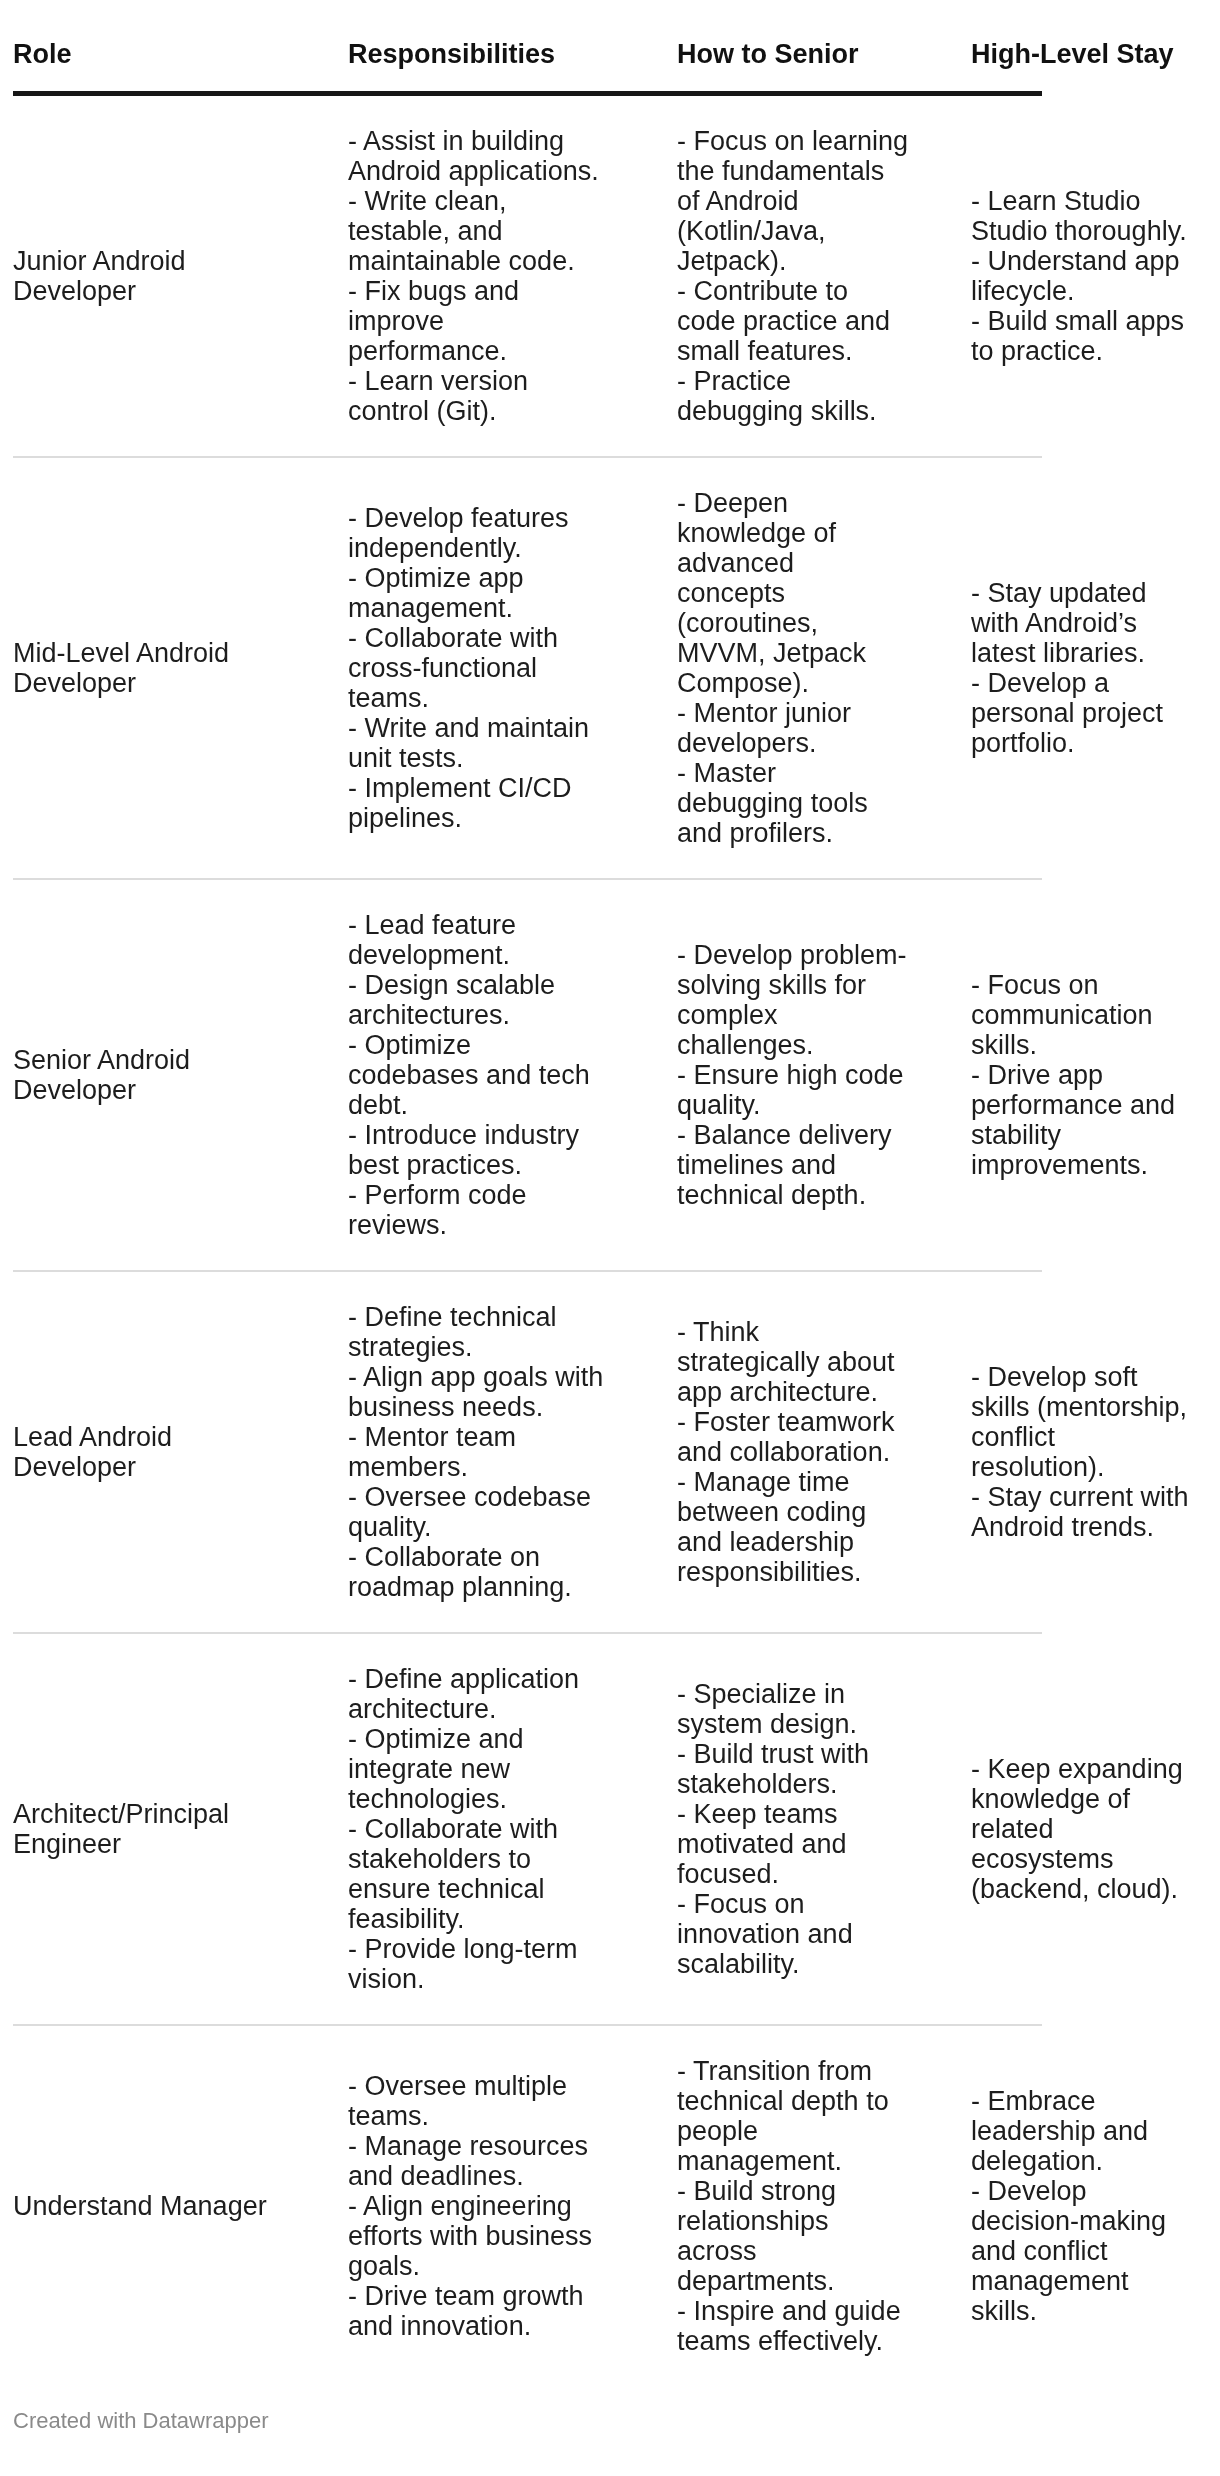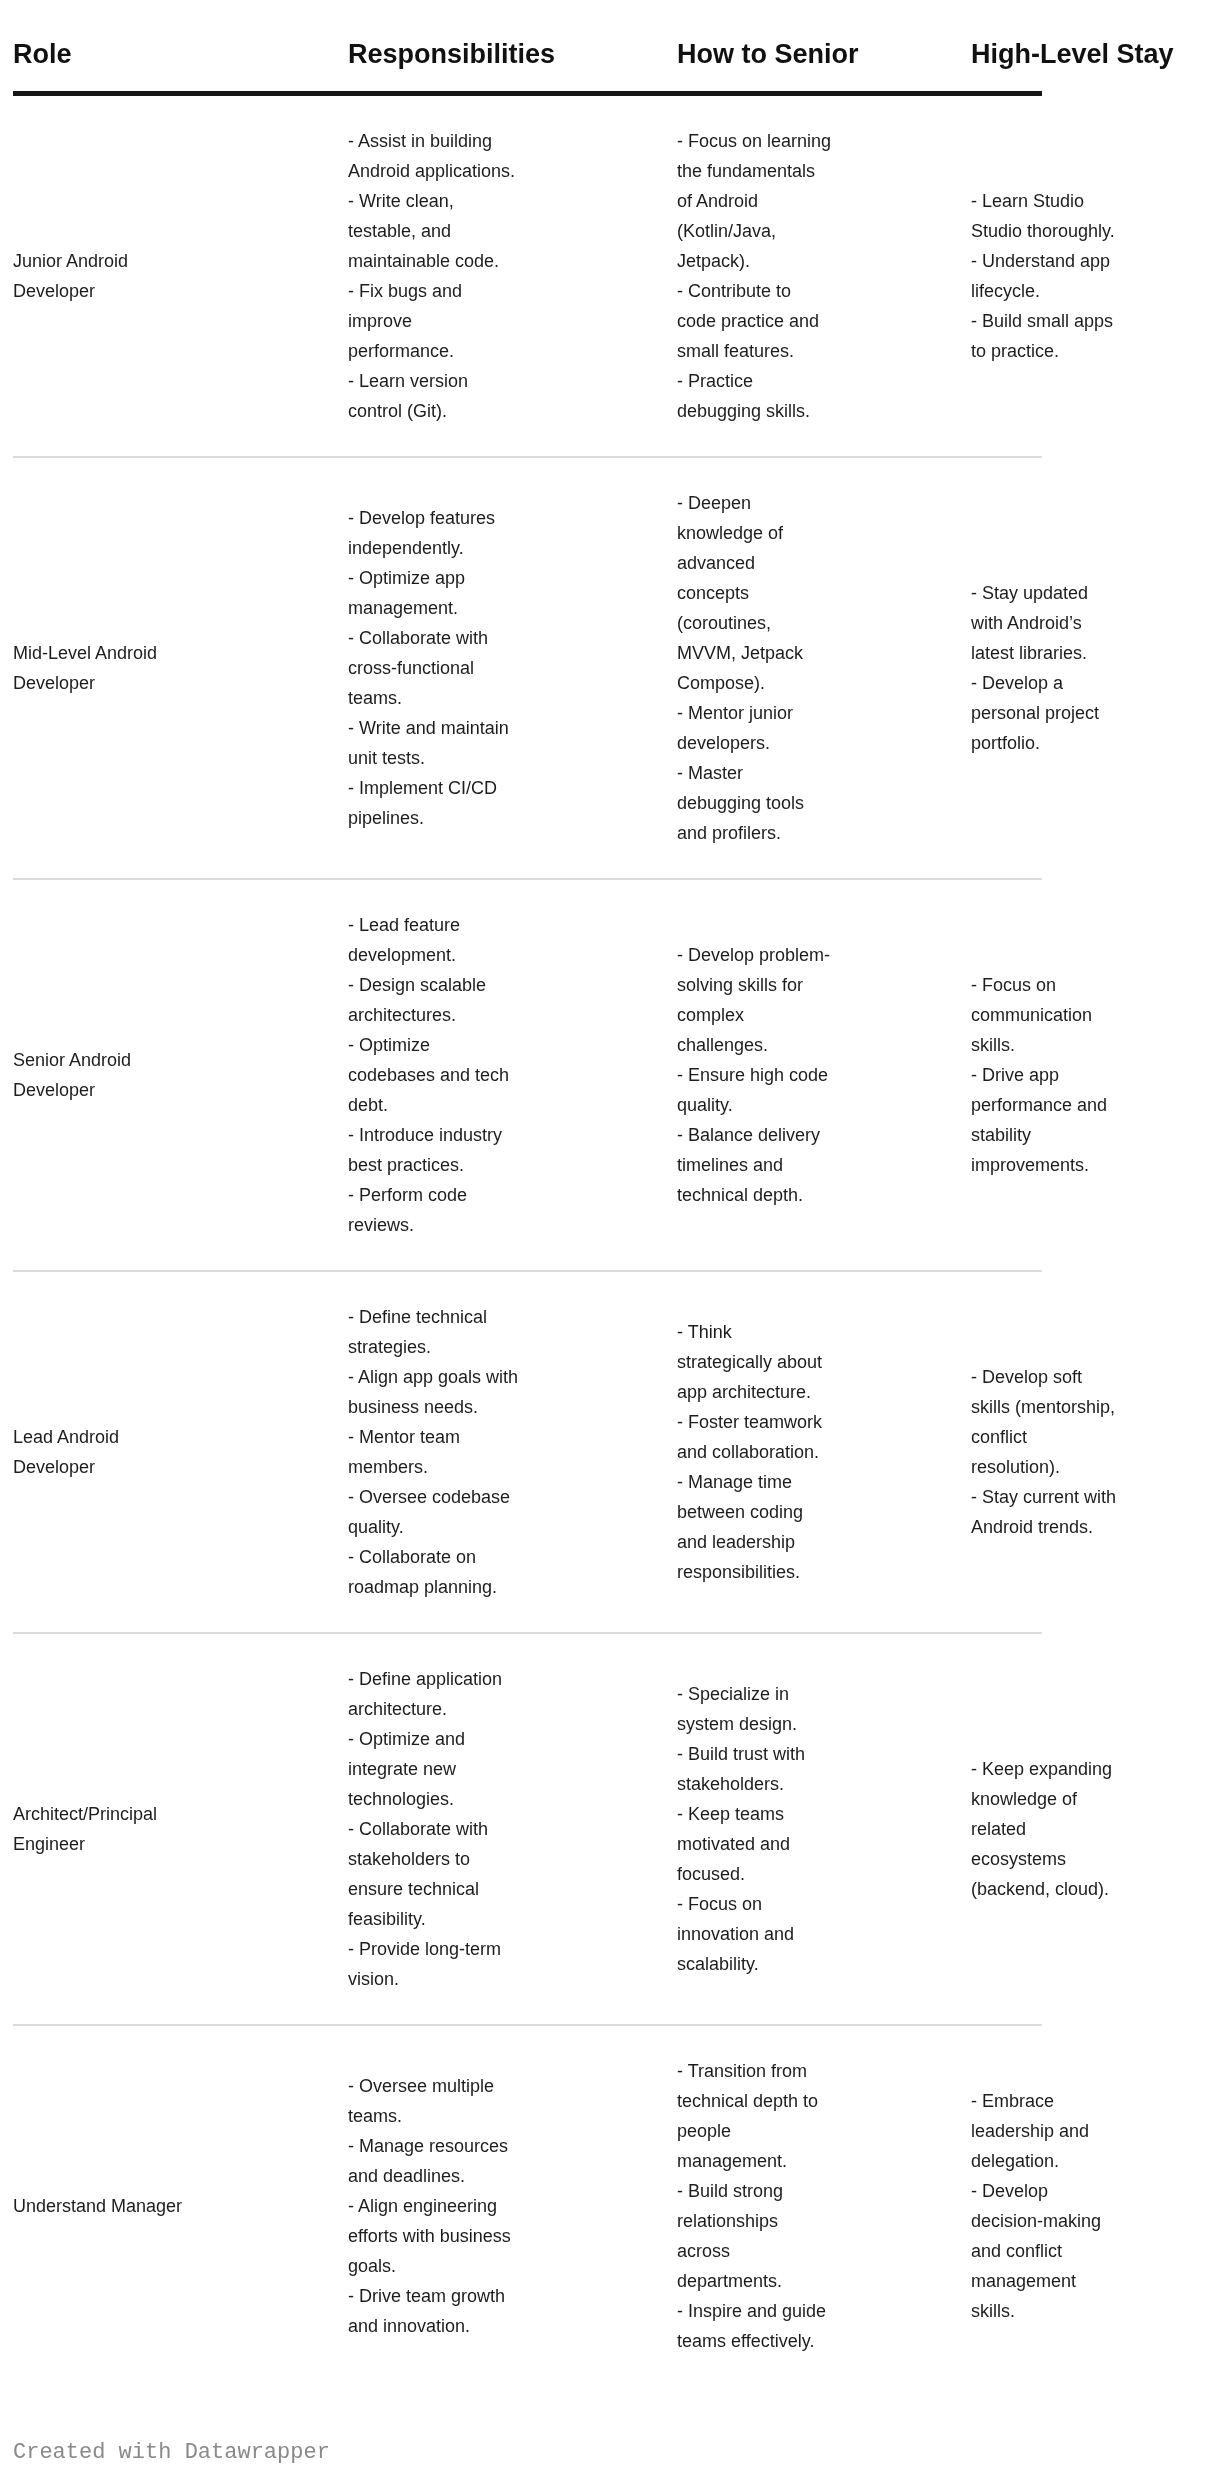--- a/index.html
+++ b/index.html
@@ -27,36 +27,35 @@
     font-size: 27px;
     line-height: 30px;
     font-weight: 700;
     color: #111111;
     padding: 39px 20px 22px 0;
     border-bottom: 5px solid #161616;
     vertical-align: bottom;
     white-space: pre;
   }
   td {
-    font-size: 18px;
+    font-size: 27px;
     line-height: 30px;
     padding: 30px 20px 30px 0;
     vertical-align: middle;
     white-space: pre;
   }
   th:last-child, td:last-child { padding-right: 0; }
   tbody tr:not(:last-child) td {
     border-bottom: 2px solid #dcdcdc;
   }
   .footer {
-    margin-top: 52px;
+    margin-top: 20px;
     font-size: 22px;
     line-height: 30px;
     color: #8a8a8a;
-    font-family: Liberation Mono, monospace;
   }
 </style>
 </head>
 <body>
 
 <div class="container">
   <table>
     <colgroup>
       <col style="width:335px">
       <col style="width:329px">

